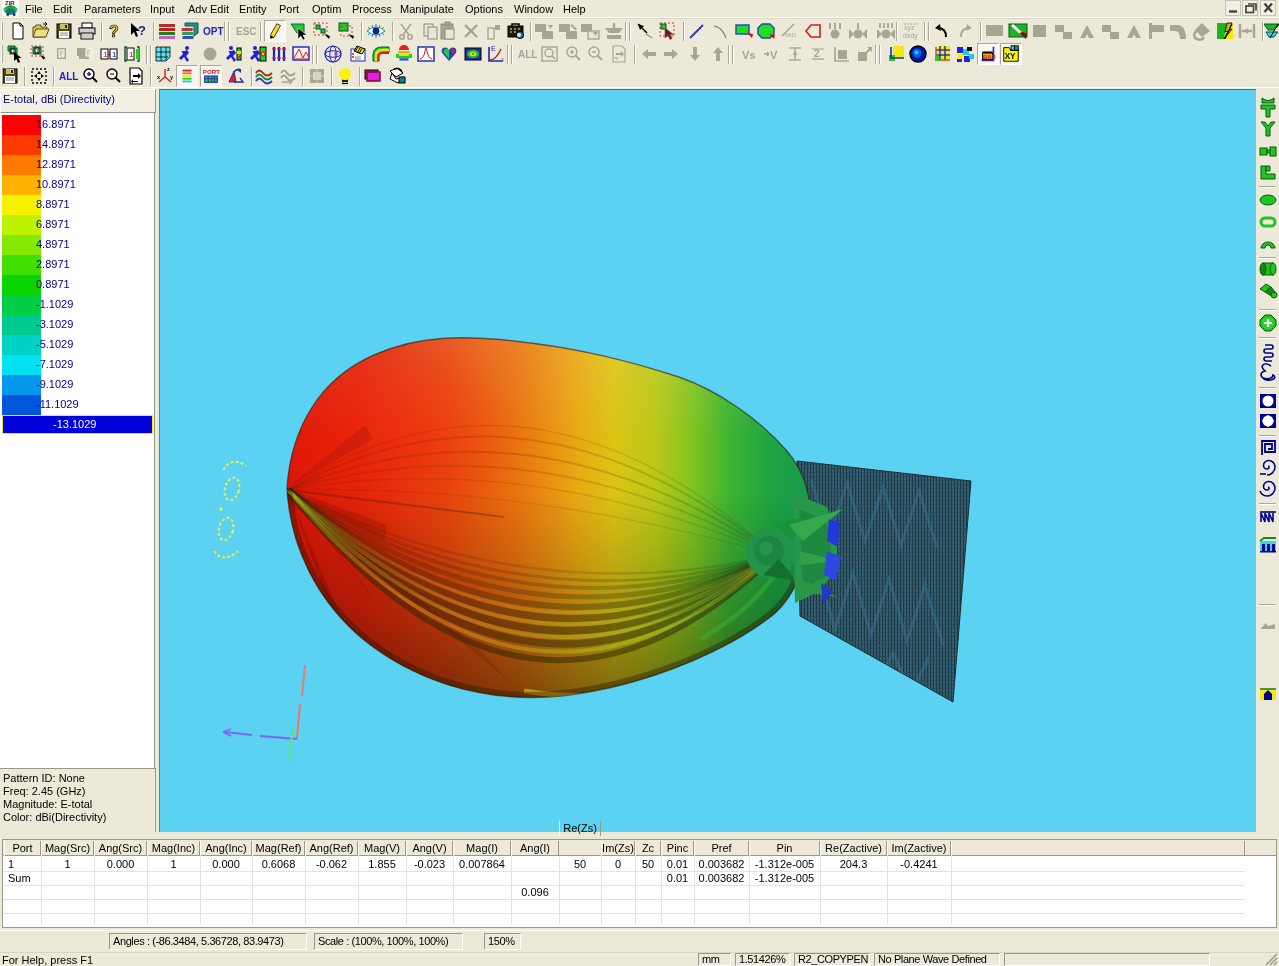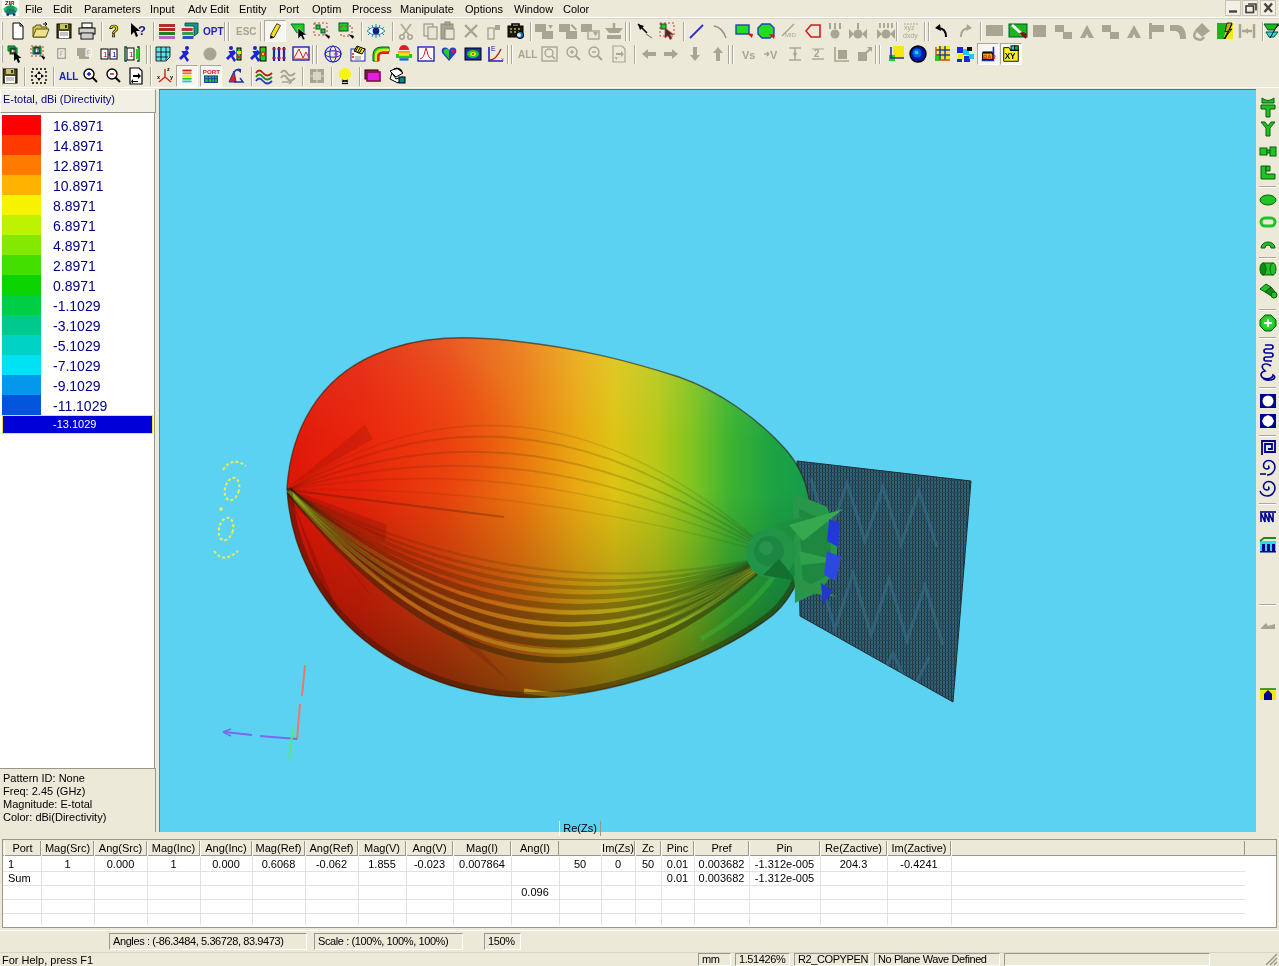--- a/index.html
+++ b/index.html
@@ -2,21 +2,21 @@
 <html><head><meta charset="utf-8"><style>
 *{box-sizing:border-box;margin:0;padding:0}
 html,body{width:1279px;height:966px;overflow:hidden}
 body{font-family:"Liberation Sans",sans-serif;background:#ece9d8;position:relative}
 .a{position:absolute}
 .mi{position:absolute;top:3px;font-size:11px;color:#000}
 .sepv{position:absolute;width:2px;border-left:1px solid #aca899;border-right:1px solid #fff}
 .ico{position:absolute;width:22px;height:22px}
 .press{background:#f7f6f2;border:1px solid;border-color:#aca899 #fff #fff #aca899}
 .nav{color:#000080}
-.legval{position:absolute;left:53px;font-size:14px;color:#000080}
+.legval{position:absolute;left:36px;font-size:11px;color:#000080}
 .hdrcell{position:absolute;top:0;height:15px;font-size:11px;text-align:center;color:#000;
  border-left:1px solid #fff;border-right:1px solid #9a968a;overflow:hidden;line-height:14px}
 .dcell{position:absolute;font-size:11px;color:#000;text-align:center;line-height:13px}
 .sbox{position:absolute;border:1px solid;border-color:#9a968a #fff #fff #9a968a;font-size:11px;letter-spacing:-0.4px;color:#000;padding-left:3px;line-height:15px;overflow:hidden}
 </style></head><body>
 <div class="a" style="left:0;top:0;width:1279px;height:18px;background:#ece9d8"></div>
 <svg class="a" style="left:2px;top:0" width="18" height="17" viewBox="0 0 18 17">
 <rect x="0" y="0" width="17" height="16" fill="#fdfdfd"></rect>
 <text x="3" y="5" font-size="6" font-weight="bold" fill="#8b0000" font-family="Liberation Sans">ZIR</text>
 <ellipse cx="8.5" cy="10" rx="6.5" ry="4.5" fill="#1f9e4f"></ellipse>
@@ -32,21 +32,21 @@
 <span class="mi" style="left:84px">Parameters</span>
 <span class="mi" style="left:150px">Input</span>
 <span class="mi" style="left:188px">Adv Edit</span>
 <span class="mi" style="left:239px">Entity</span>
 <span class="mi" style="left:279px">Port</span>
 <span class="mi" style="left:312px">Optim</span>
 <span class="mi" style="left:352px">Process</span>
 <span class="mi" style="left:400px">Manipulate</span>
 <span class="mi" style="left:465px">Options</span>
 <span class="mi" style="left:514px">Window</span>
-<span class="mi" style="left:563px">Color</span>
+<span class="mi" style="left:563px">Help</span>
 <svg class="a" style="left:1225px;top:0" width="54" height="16" viewBox="0 0 54 16">
 <g fill="#f2f0e6" stroke="#c8c4b4" stroke-width="1">
       <rect x="0.5" y="0.5" width="15" height="15"></rect>
       <rect x="17.5" y="0.5" width="15" height="15"></rect>
       <rect x="35.5" y="0.5" width="15" height="15"></rect>
     </g>
 <line x1="4" y1="11.5" x2="12" y2="11.5" stroke="#45443c" stroke-width="2.4"></line>
 <g fill="none" stroke="#45443c" stroke-width="1.7">
       <rect x="21" y="6" width="7.5" height="6.5"></rect>
       <path d="M23 4h8v6.5"></path>

